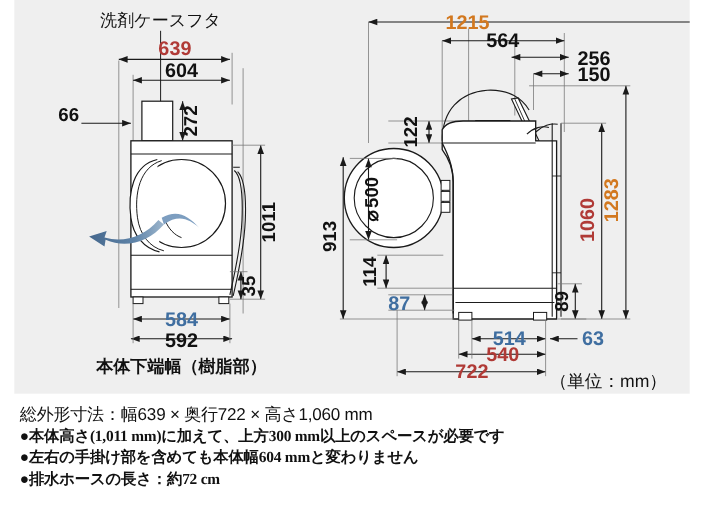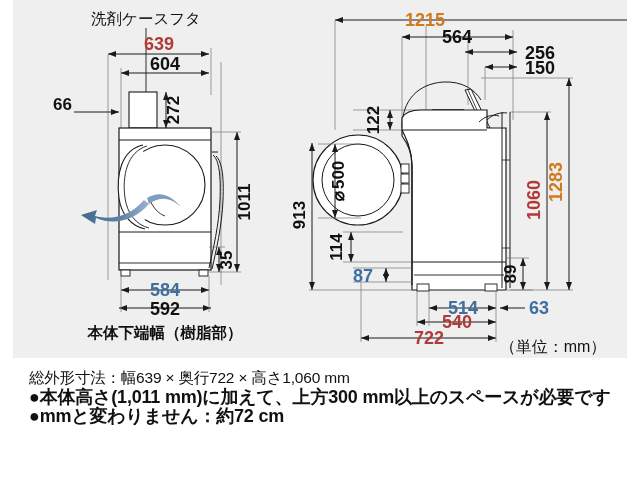--- a/index.html
+++ b/index.html
@@ -18,32 +18,32 @@
     position:absolute;left:13px;top:0;width:614px;height:358px;
     background:#efefef;
   }
   #svgwrap{position:absolute;left:0;top:0;width:614px;height:358px;}
   svg{display:block;}
 
   
   #notes{
     position:absolute;left:0;top:358px;width:640px;height:122px;
     background:#ffffff;
-    padding:10px 0 0 29px;
+    padding:10px 0 0 18px;
     box-sizing:border-box;
   }
   .note-line{
     color:#111111;
     font-size:15.5px;
     line-height:19.5px;
     white-space:nowrap;
     letter-spacing:-0.2px;
   }
   .note-line.head{font-weight:400;font-size:15.5px;}
-  .note-line.bullet{font-weight:700;font-size:18px;}
+  .note-line.bullet{font-weight:700;font-size:14px;font-family:Liberation Serif, serif;}
 </style>
 </head>
 <body>
 
 <div id="root">
 
   <div id="diagram">
     <div id="svgwrap">
       <svg width="614" height="358" viewBox="0 0 614 358" xmlns="http://www.w3.org/2000/svg">
         <defs>
@@ -248,16 +248,17 @@
           <text x="152" y="338" font-size="15.5" font-weight="bold" text-anchor="middle">本体下端幅（樹脂部）</text>
           <text x="540" y="352" font-size="16" text-anchor="middle">（単位：mm）</text>
         </g>
       </svg>
     </div>
   </div>
 
   <div id="notes">
     <div class="note-line head">総外形寸法：幅639 × 奥行722 × 高さ1,060 mm</div>
     <div class="note-line bullet">●本体高さ(1,011 mm)に加えて、上方300 mm以上のスペースが必要です</div>
-    <div class="note-line bullet">●mmと変わりません：約72 cm</div>
+    <div class="note-line bullet">●左右の手掛け部を含めても本体幅604 mmと変わりません</div>
+    <div class="note-line bullet">●排水ホースの長さ：約72 cm</div>
   </div>
 
 </div>
 
 </body></html>

